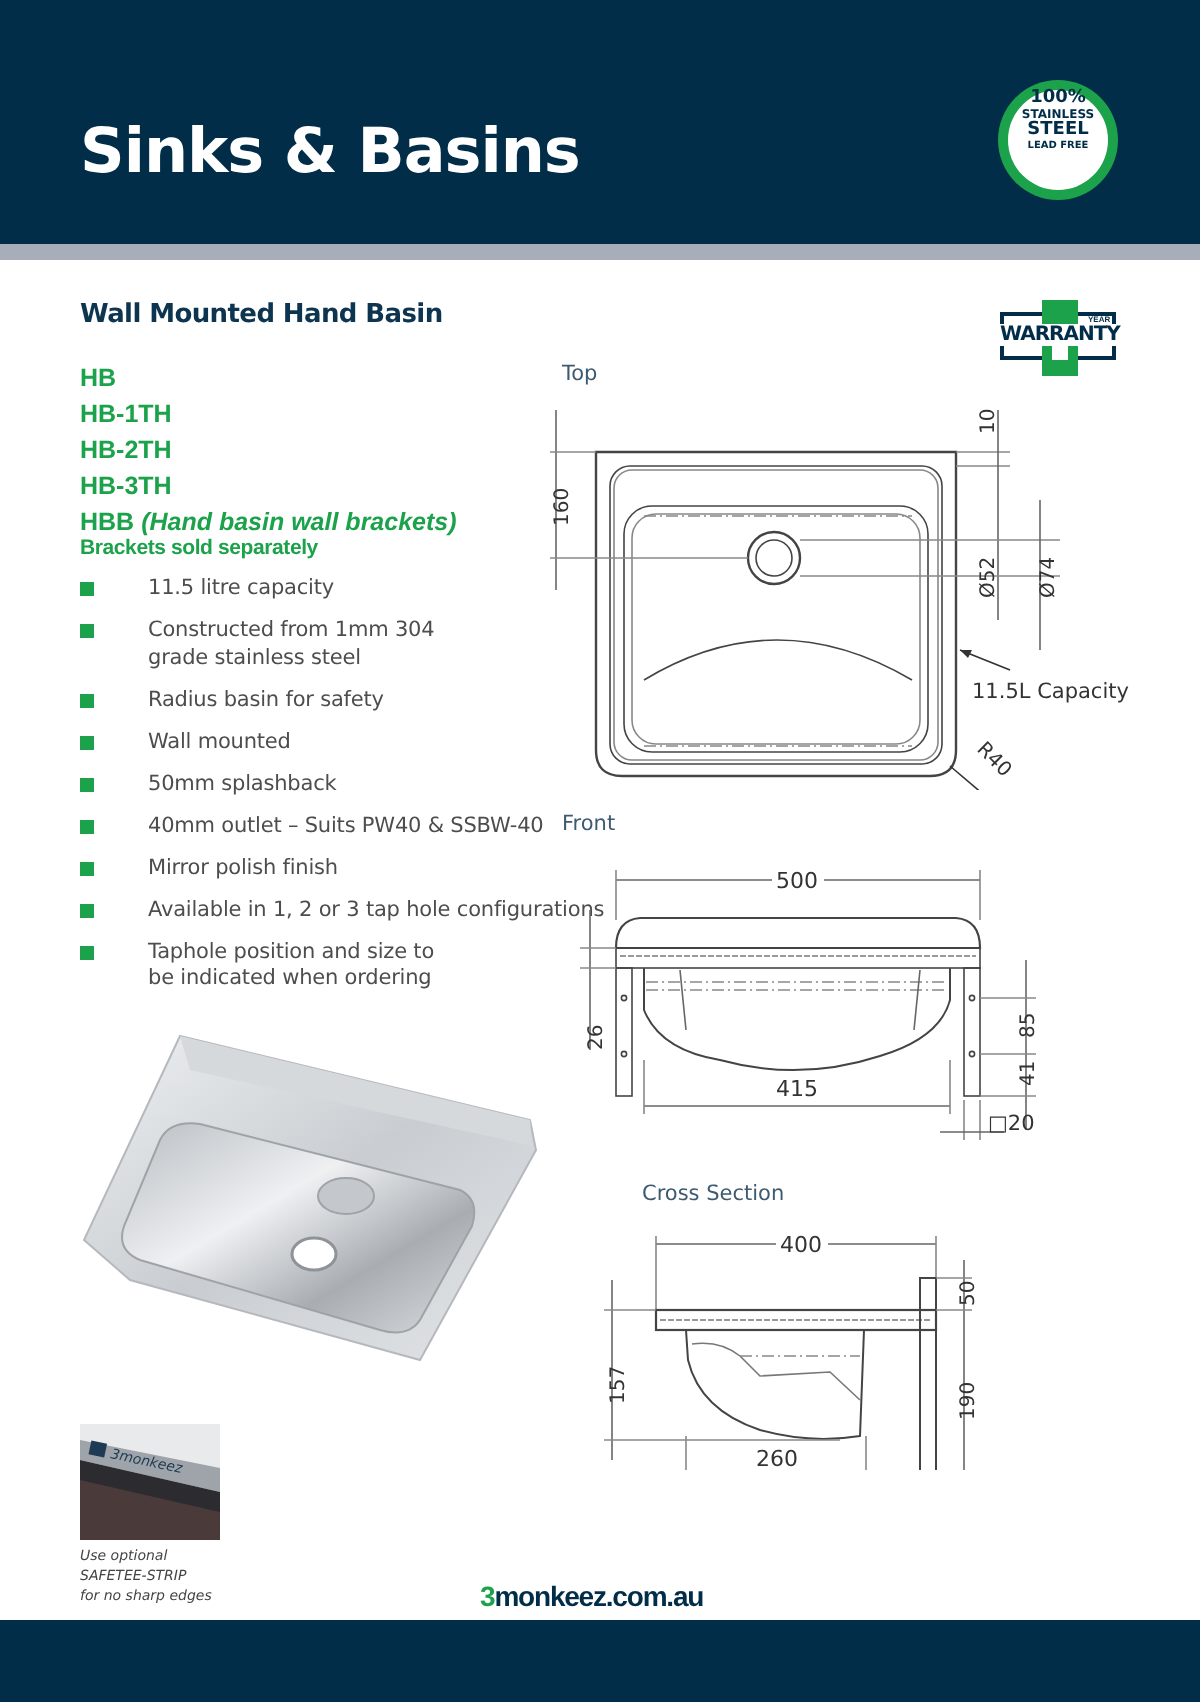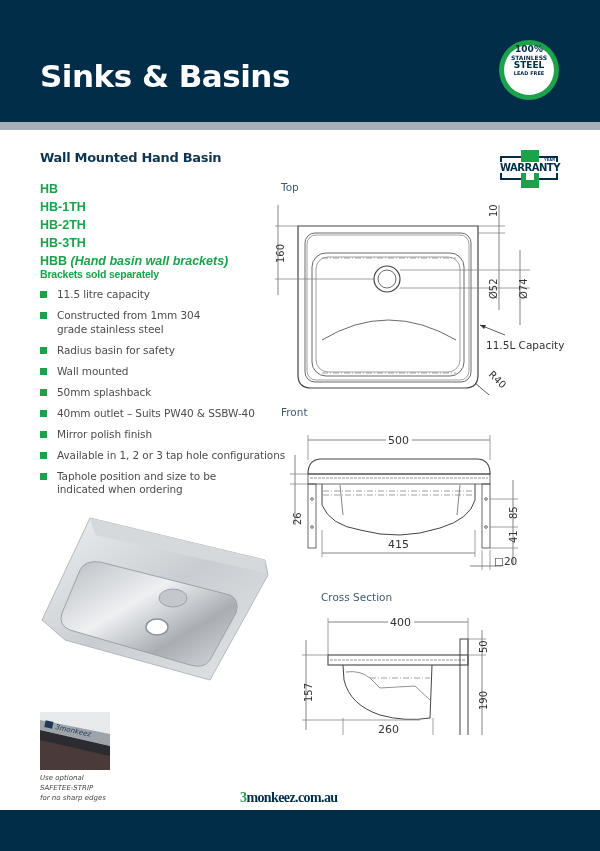--- a/index.html
+++ b/index.html
@@ -25,31 +25,31 @@
   .warranty .year { position:absolute; left:44px; top:7px; font-size:4px; font-weight:bold; color:#012d49; }
 
   .section-title { position:absolute; left:40px; top:150px; font-family:"DejaVu Sans", sans-serif; font-weight:bold; font-size:13px; color:#0e3550; letter-spacing:-0.3px; }
 
   .models { position:absolute; left:40px; top:180px; }
   .model { font-family:Liberation Sans, sans-serif; font-weight:bold; font-size:12.5px; color:#1ca24b; height:18px; line-height:18px; }
   .model em { font-weight:bold; font-style:italic; }
   .model-note { font-family:"Liberation Sans", sans-serif; font-weight:bold; font-size:10.5px; color:#1ca24b; margin-top:-2px; letter-spacing:-0.2px; }
 
   .features { position:absolute; left:40px; top:288px; list-style:none; }
-  .features li { position:relative; padding-left:17px; font-family:"DejaVu Sans", sans-serif; font-size:10.5px; color:#4d4d4d; line-height:13.5px; margin-bottom:7.5px; letter-spacing:-0.1px; }
+  .features li { position:relative; padding-left:34px; font-family:"DejaVu Sans", sans-serif; font-size:10.5px; color:#4d4d4d; line-height:13.5px; margin-bottom:7.5px; letter-spacing:-0.1px; }
   .features li .bullet { position:absolute; left:0; top:3px; width:7px; height:7px; background:#1ca24b; }
 
   .label { position:absolute; font-family:"DejaVu Sans", sans-serif; font-size:10.5px; color:#3d5a70; }
 
   .drawing { position:absolute; }
   .photo { position:absolute; left:40px; top:505px; }
   .strip-photo { position:absolute; left:40px; top:712px; width:70px; height:58px; }
   .strip-caption { position:absolute; left:40px; top:773px; font-family:"DejaVu Sans", sans-serif; font-style:italic; font-size:7px; color:#444; line-height:10px; }
 
-  .site { position:absolute; left:240px; top:790px; font-family:Liberation Serif, serif; font-weight:bold; font-size:14px; color:#012d49; letter-spacing:-0.6px; }
+  .site { position:absolute; left:240px; top:790px; font-family:Liberation Sans, sans-serif; font-weight:bold; font-size:14px; color:#012d49; letter-spacing:-0.6px; }
   .site .three { color:#1ca24b; }
   .footer { position:absolute; left:0; top:810px; width:600px; height:41px; background:#012d49; }
 </style>
 </head>
 <body>
 
 <div class="header">
   <div class="page-title">Sinks &amp; Basins</div>
   <div class="steel-badge">
     <div class="inner">

